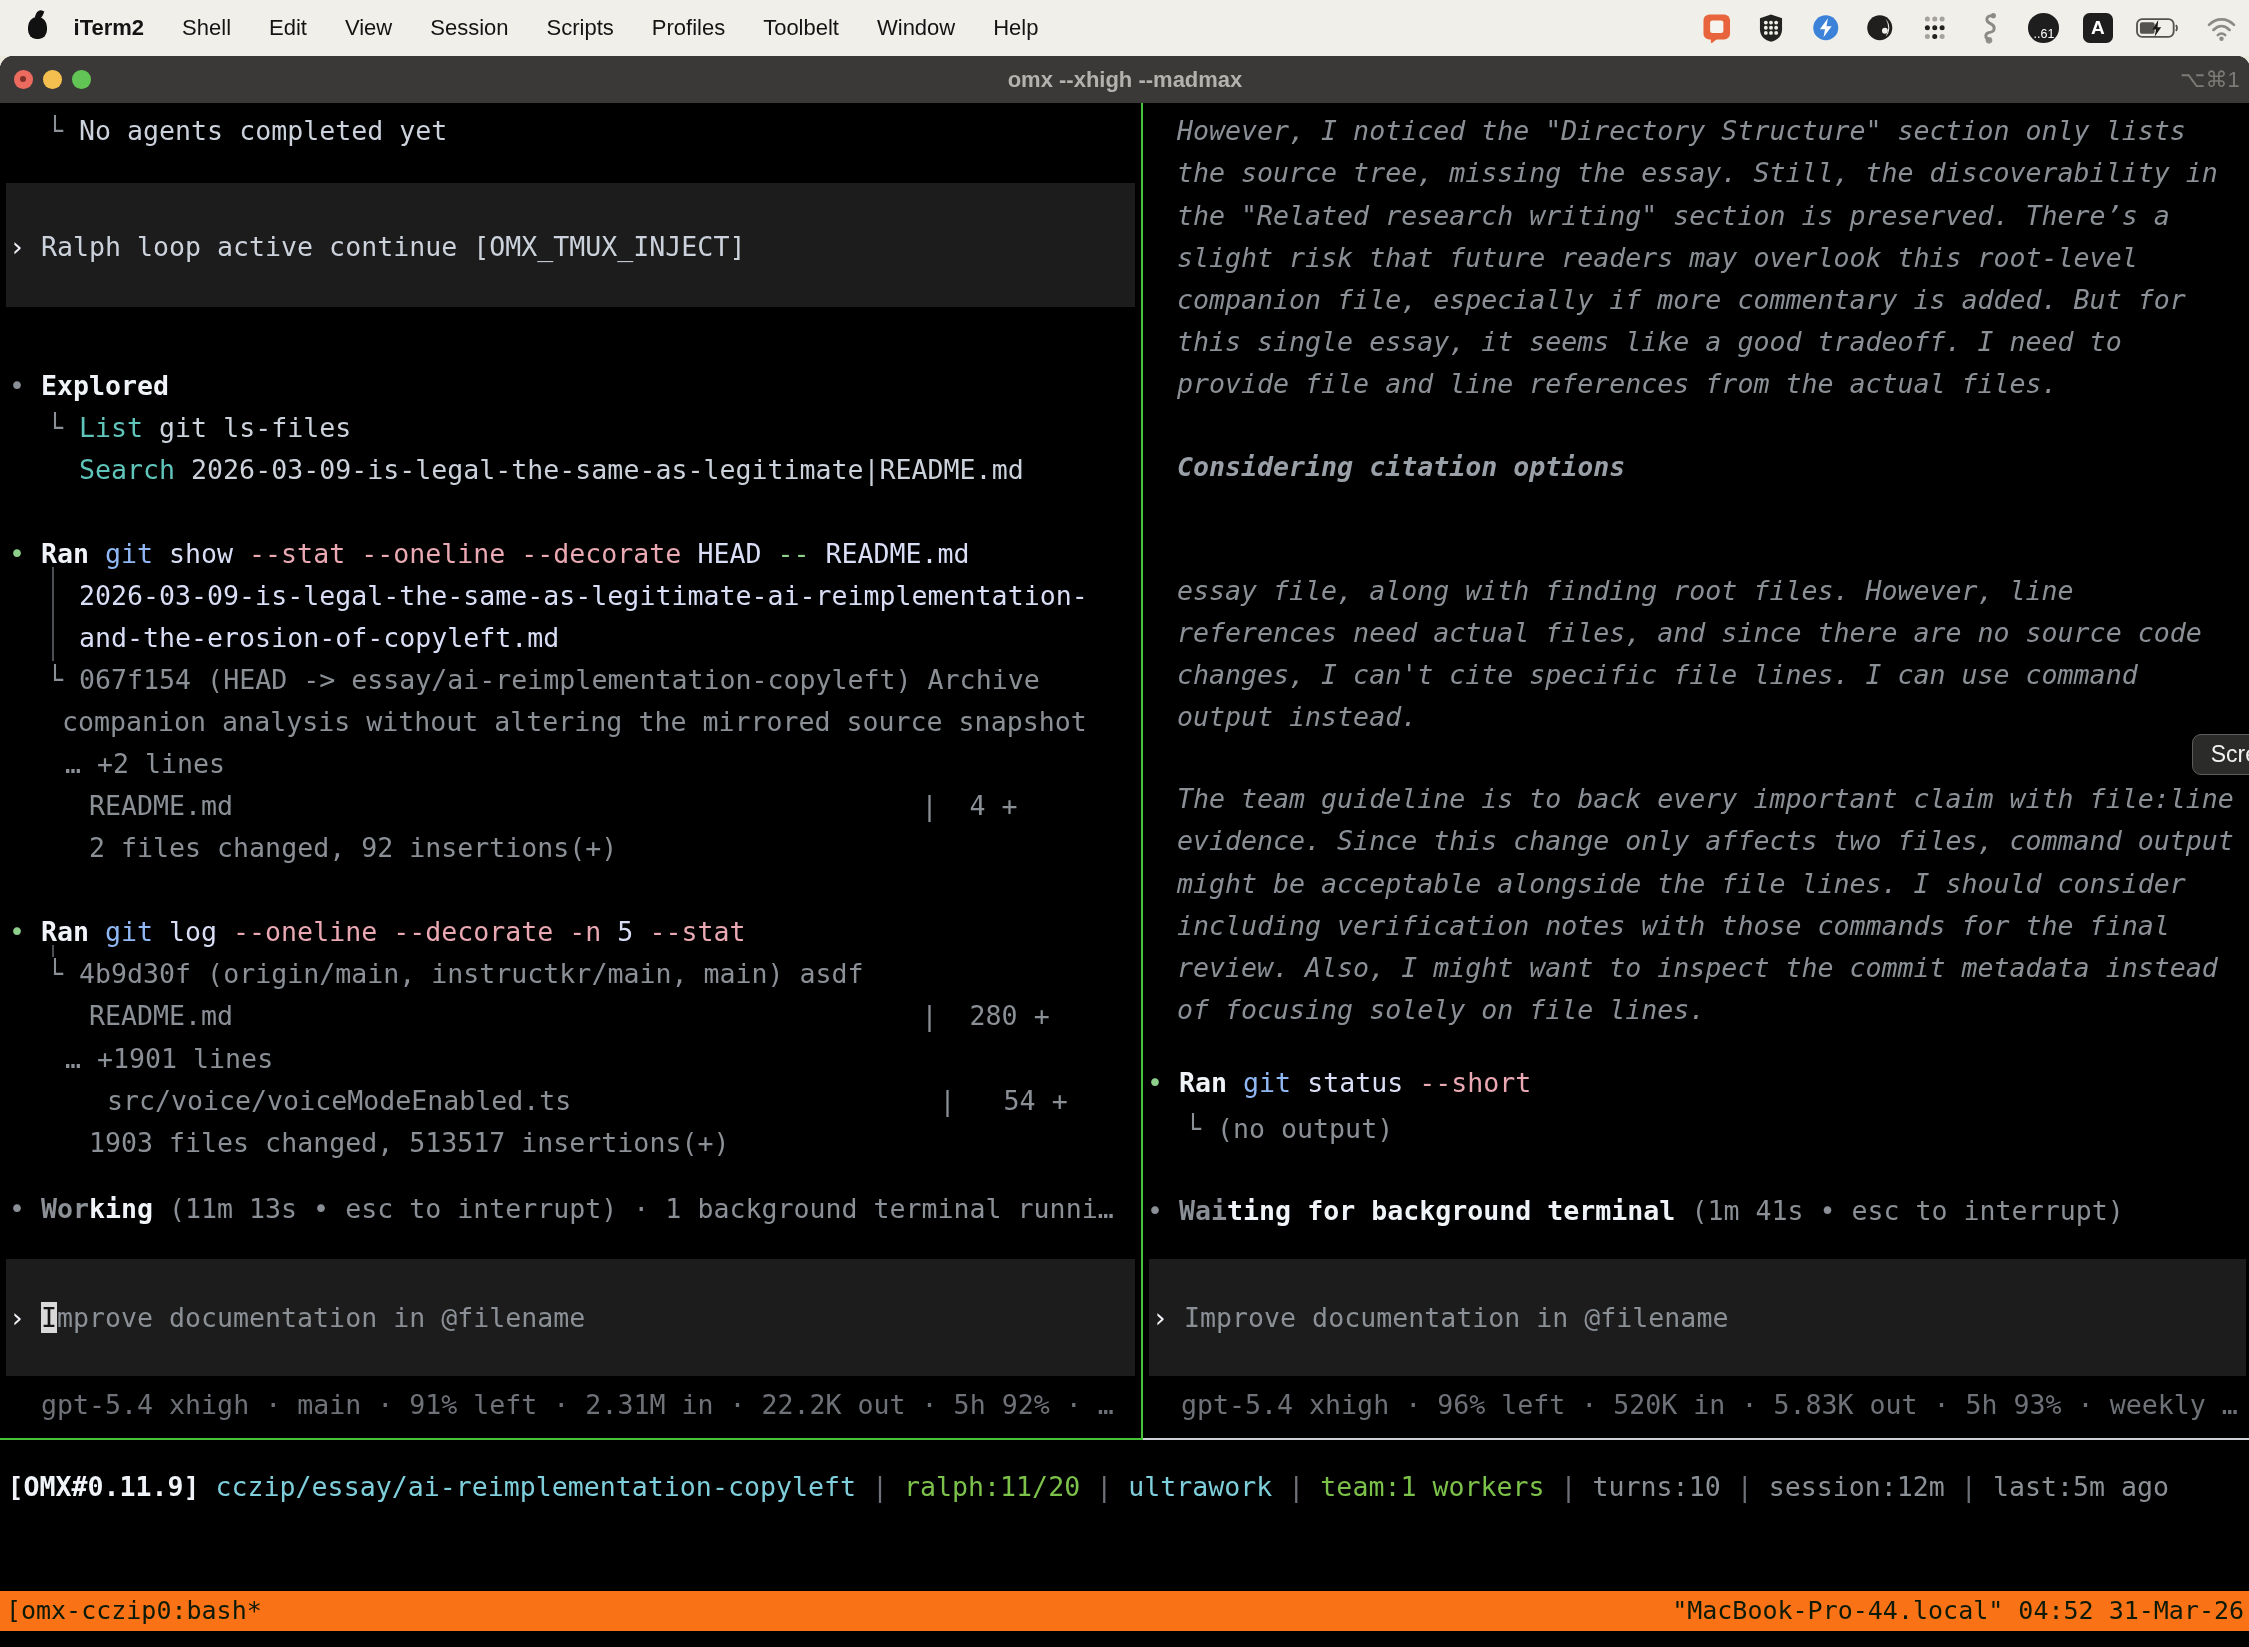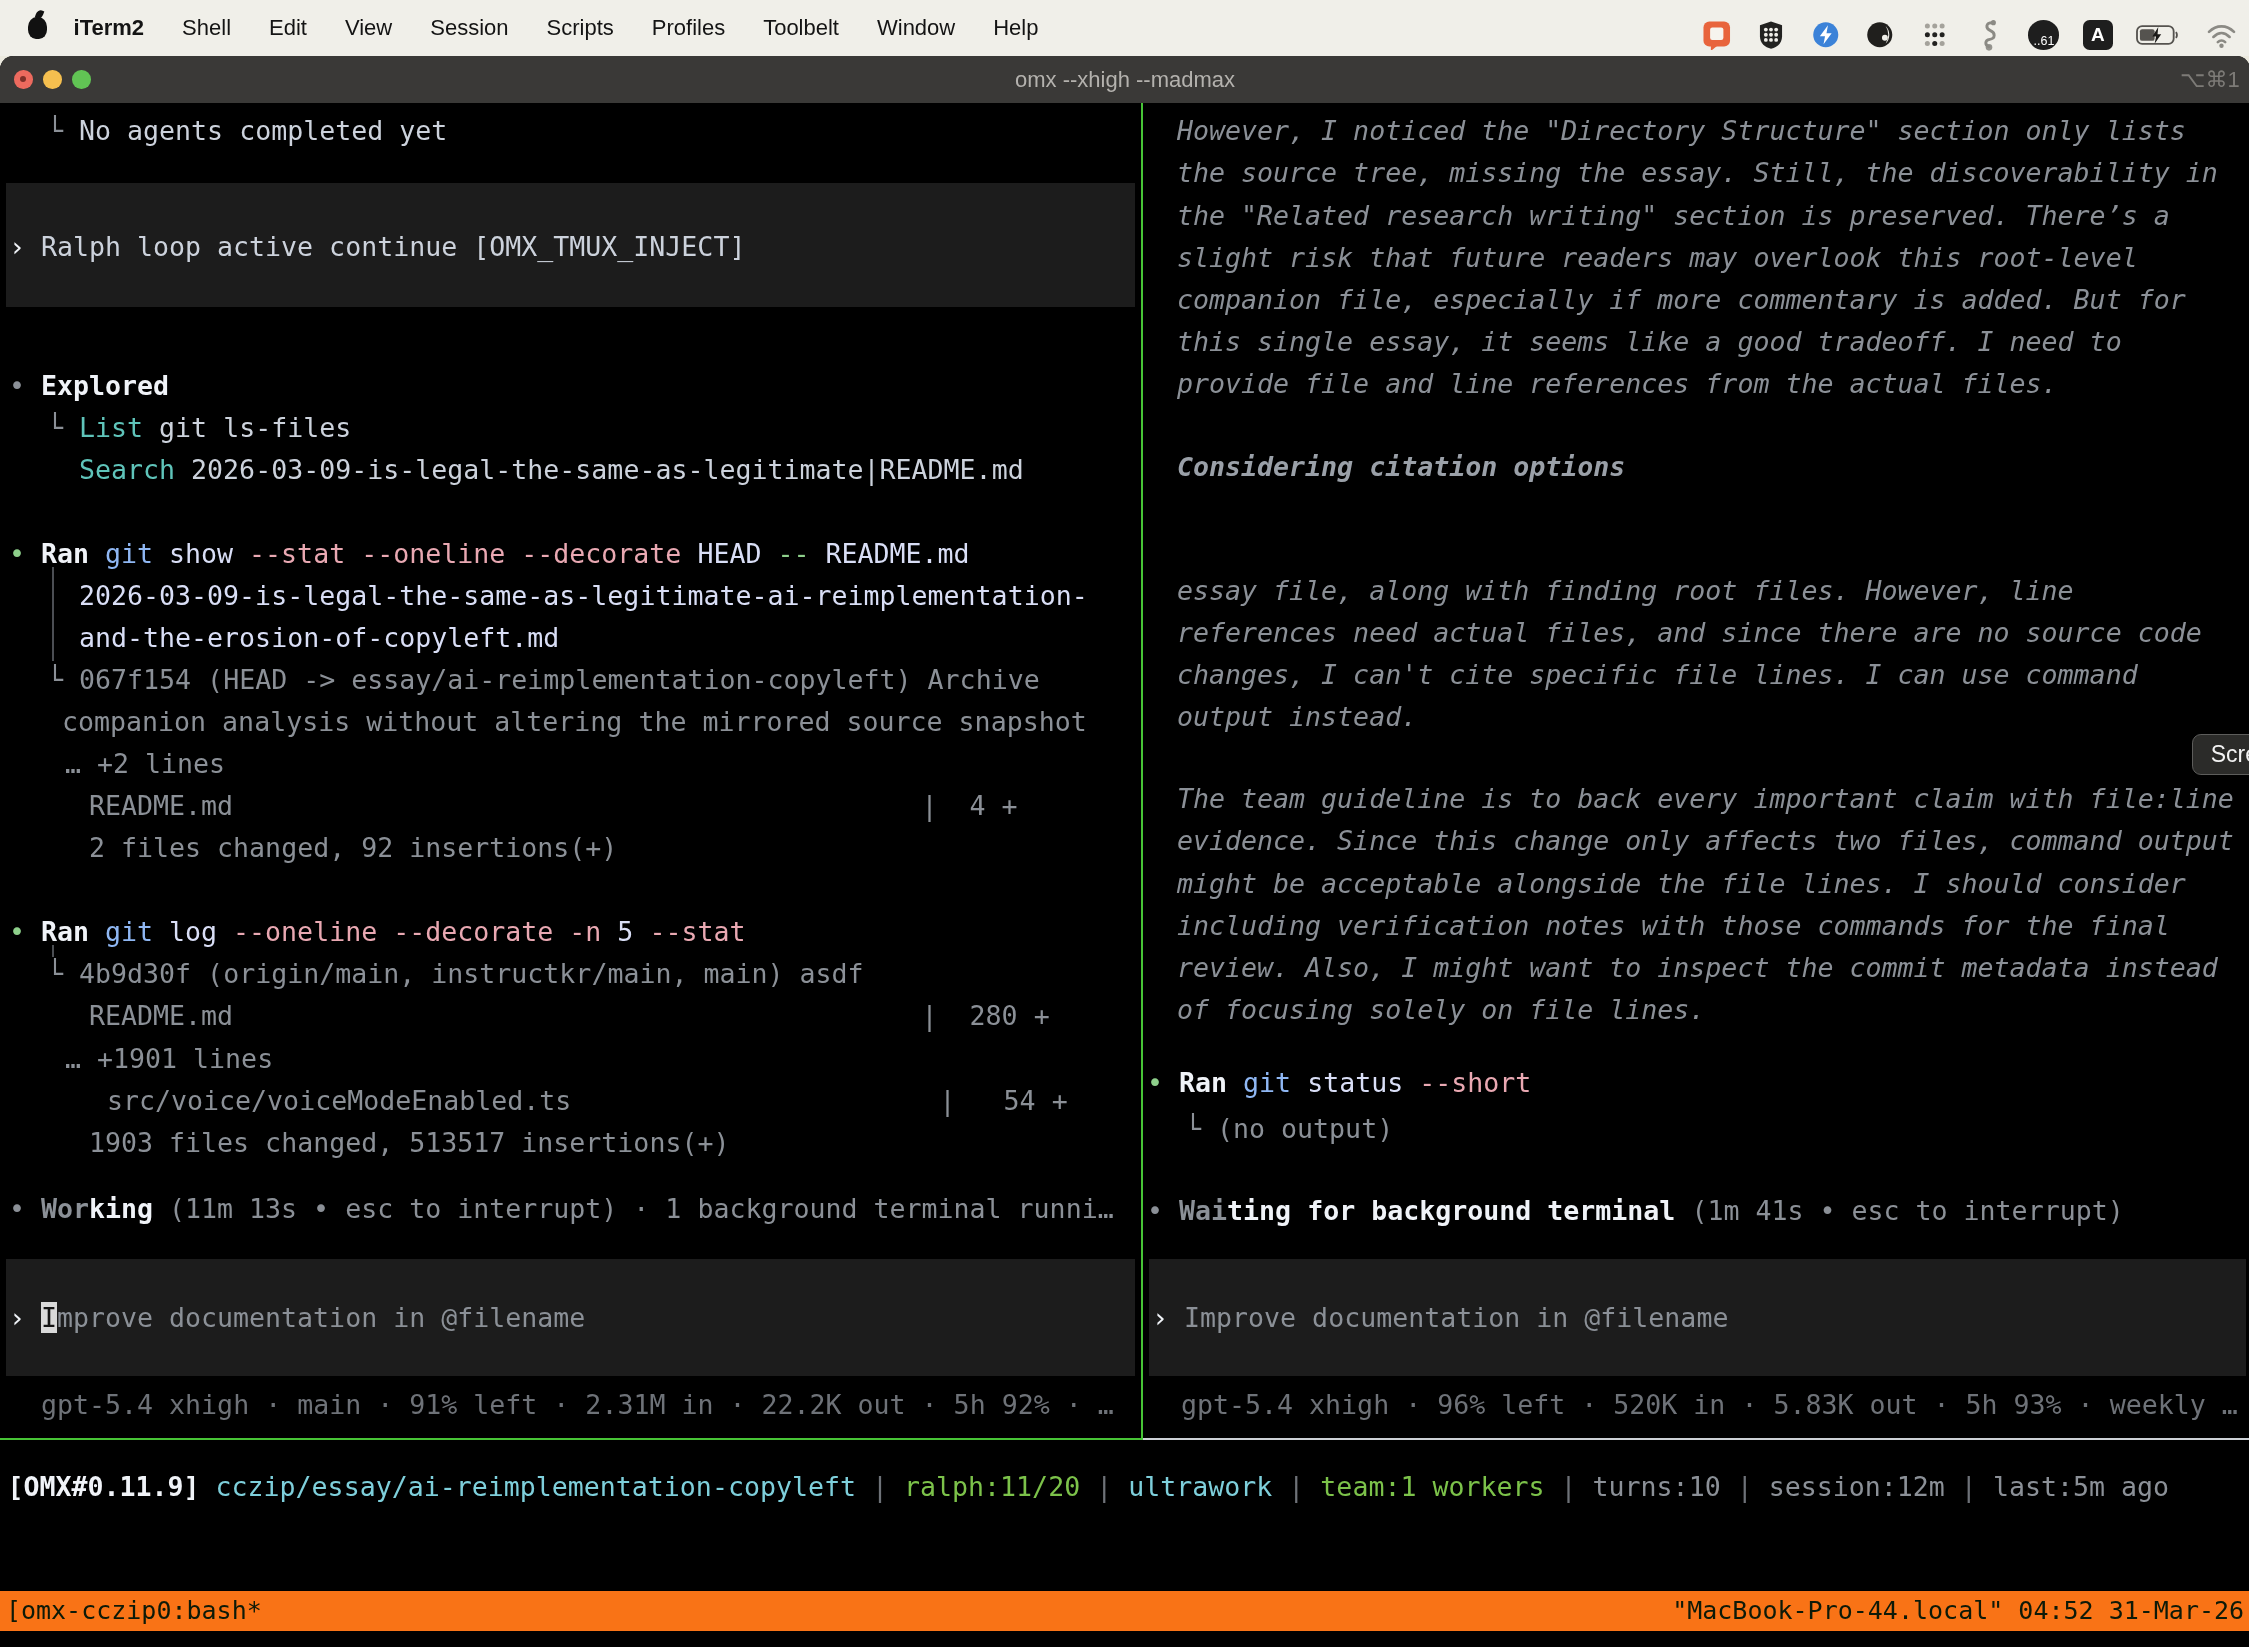--- a/index.html
+++ b/index.html
@@ -9,40 +9,40 @@
   
   .menubar{position:absolute;top:0;left:0;width:2250px;height:56px;background:#f0efe9;
            display:flex;align-items:center;font-family:"Liberation Sans",sans-serif;
            font-size:22px;color:#141414;}
   .menubar .apple{width:19px;height:22px;background:#111;border-radius:46% 46% 42% 42%;
                   margin:0 26.6px 0 28px;position:relative;}
   .menubar .apple:before{content:"";position:absolute;top:-7.4px;left:8px;width:7.4px;height:8.9px;
                   background:#111;border-radius:60% 0 60% 0;transform:rotate(20deg);}
   .menubar .mitem{padding:0 19px;white-space:nowrap;}
   .menubar .mitem.app{font-weight:bold;padding-left:0;}
-  .micons{position:absolute;right:13.3px;top:7px;height:56px;display:flex;align-items:center;gap:23.6px;}
+  .micons{position:absolute;right:13.3px;top:0;height:56px;display:flex;align-items:center;gap:23.6px;}
   .micon{width:31px;height:31px;display:flex;align-items:center;justify-content:center;}
   .badge-a{width:29.5px;height:29.5px;background:#1e1e1e;color:#fff;border-radius:6.6px;display:flex;
            align-items:center;justify-content:center;font-weight:bold;font-size:19px;
            font-family:"Liberation Sans",sans-serif;}
   .badge-61{width:31px;height:29.5px;background:#1e1e1e;color:#fff;border-radius:50%;display:flex;
            align-items:flex-end;justify-content:center;font-size:12.5px;
            font-family:"Liberation Sans",sans-serif;padding-bottom:1.5px;box-sizing:border-box;}
   
   .window{position:absolute;top:56px;left:0;width:2250px;height:1591px;background:#000;
           border-radius:13.3px 13.3px 0 0;overflow:hidden;}
   .titlebar{position:absolute;top:0;left:0;width:2250px;height:47px;background:#3a3937;
             border-bottom:0.7px solid #262626;}
   .tl{position:absolute;top:14px;width:18.5px;height:18.5px;border-radius:50%;}
   .tl.red{left:14px;background:#ec6a5e;}
   .tl.red:after{content:"";position:absolute;top:5.9px;left:5.9px;width:6.6px;height:6.6px;border-radius:50%;background:#7e3029;}
   .tl.y{left:43px;background:#f5bf4f;}
   .tl.g{left:72px;background:#61c454;}
   .wtitle{position:absolute;top:0;left:0;width:100%;height:47px;line-height:47px;text-align:center;
-          color:#b4b2ae;font-weight:normal;font-size:22px;font-family:"Liberation Sans",sans-serif;}
+          color:#b4b2ae;font-weight:bold;font-size:22px;font-family:"Liberation Sans",sans-serif;}
   .wshort{position:absolute;top:0;right:10.3px;height:47px;line-height:47px;color:#7d7b77;
           font-size:22px;font-family:"Liberation Sans",sans-serif;}
   
   .term{position:absolute;top:47px;left:0;width:2250px;height:1544px;background:#000;}
   .ln{position:absolute;font:26.6px/42px "DejaVu Sans Mono",monospace;white-space:pre;color:#ccd2dc;}
   .b{font-weight:bold;}
   .i{font-style:italic;}
   .c-text{color:#ccd2dc}.c-bright{color:#f0f3f8}.c-gray{color:#8b9097}.c-dim{color:#6e7278}
   .c-lav{color:#d9def6}.c-blue{color:#8fb7f3}.c-pink{color:#e9a8b2}.c-green{color:#8ed08b}
   .c-teal{color:#5fc4ba}.c-cyan{color:#7ecfdb}.c-sgreen{color:#7cc24a}

